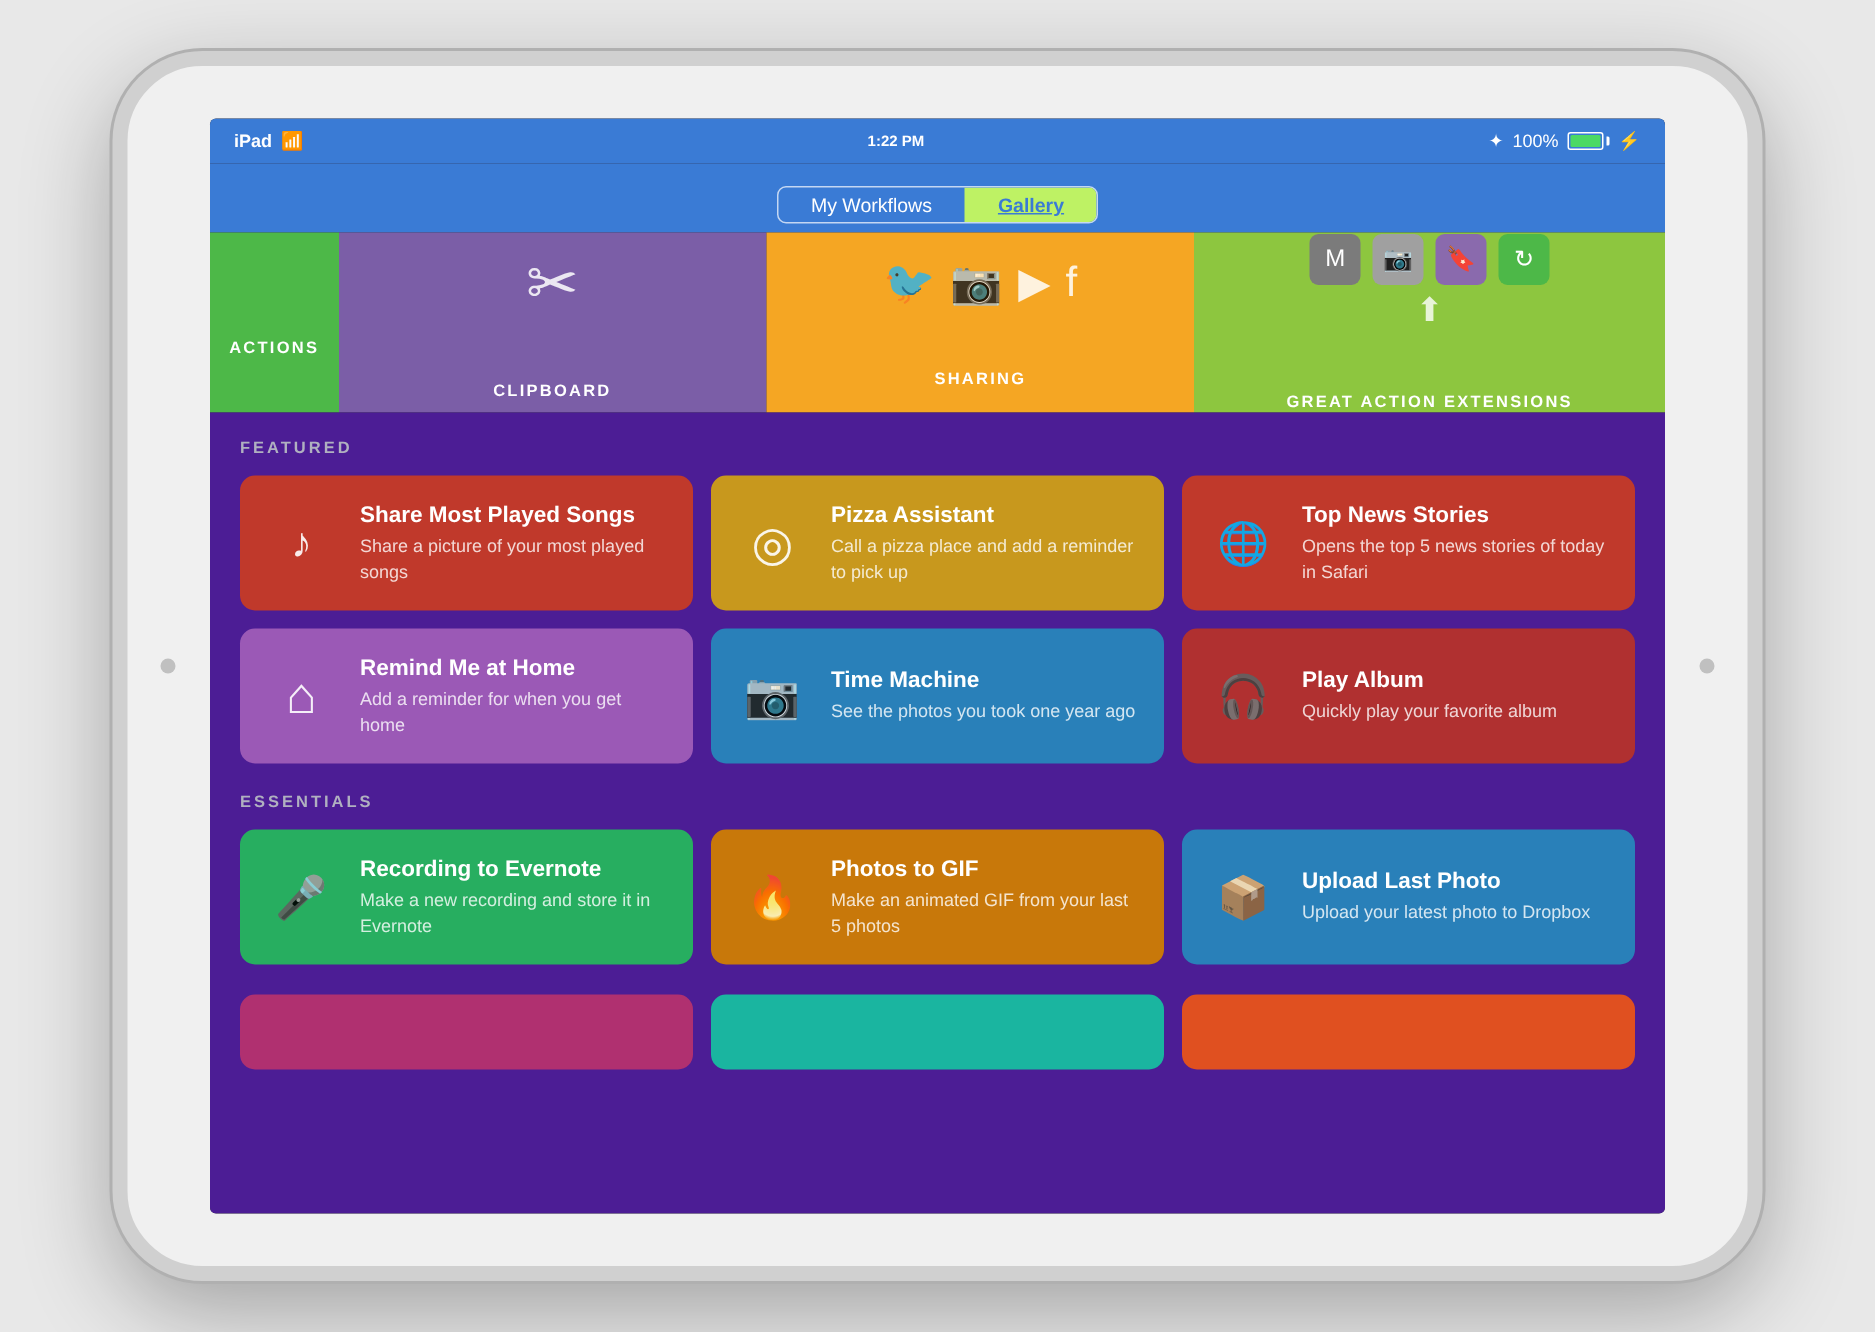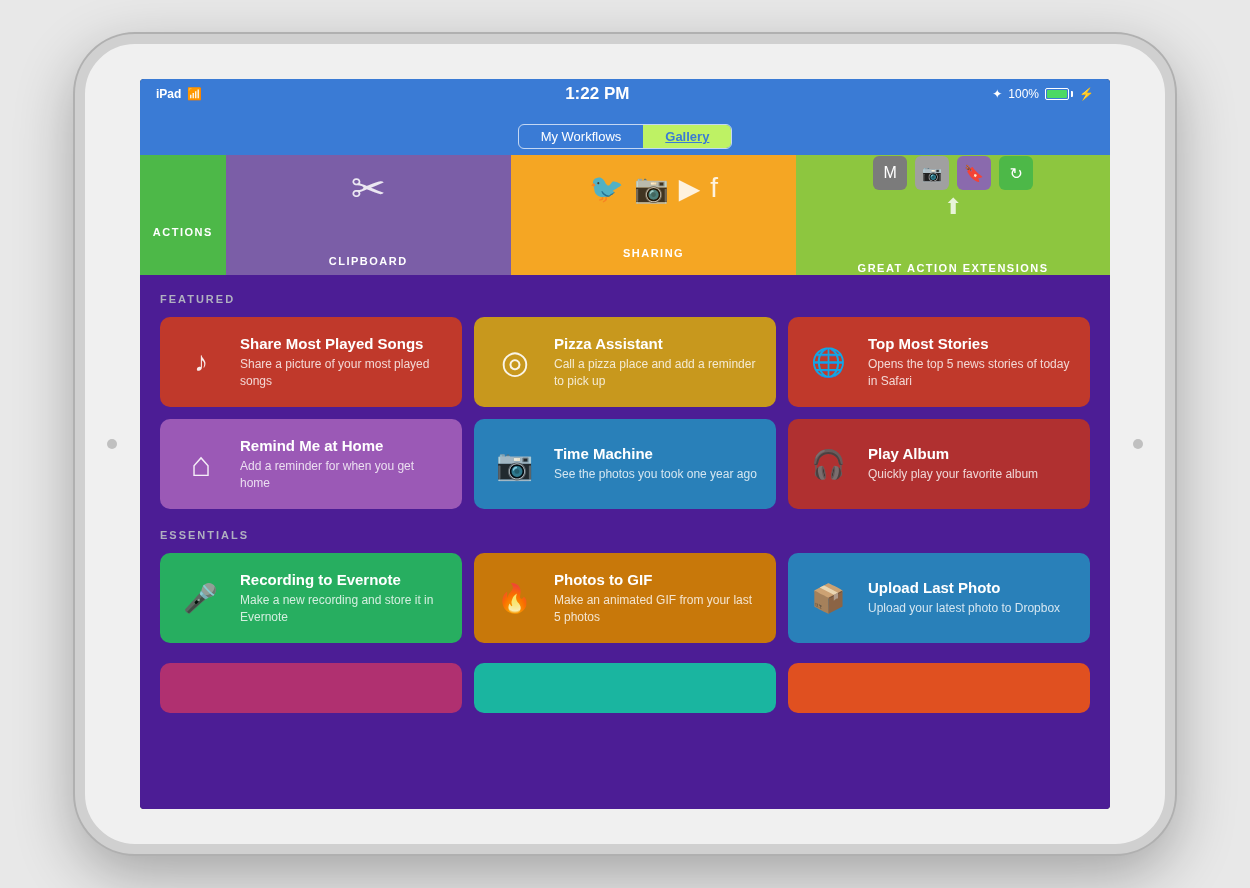--- a/index.html
+++ b/index.html
@@ -48,21 +48,21 @@
     .status-left {
       display: flex;
       align-items: center;
       gap: 6px;
       color: white;
       font-size: 12px;
       font-weight: 600;
     }
     .status-center {
       color: white;
-      font-size: 17px;
+      font-size: 10px;
       font-weight: 600;
     }
     .status-right {
       display: flex;
       align-items: center;
       gap: 6px;
       color: white;
       font-size: 12px;
     }
     .battery-icon {
@@ -360,21 +360,21 @@
           <div class="card-icon" style="font-size:32px;">◎</div>
           <div class="card-text">
             <div class="card-title">Pizza Assistant</div>
             <div class="card-desc">Call a pizza place and add a reminder to pick up</div>
           </div>
         </div>
 
         <div class="card card-crimson">
           <div class="card-icon">🌐</div>
           <div class="card-text">
-            <div class="card-title">Top Most Stories</div>
+            <div class="card-title">Top News Stories</div>
             <div class="card-desc">Opens the top 5 news stories of today in Safari</div>
           </div>
         </div>
 
         <div class="card card-purple">
           <div class="card-icon" style="font-size:34px;">⌂</div>
           <div class="card-text">
             <div class="card-title">Remind Me at Home</div>
             <div class="card-desc">Add a reminder for when you get home</div>
           </div>

